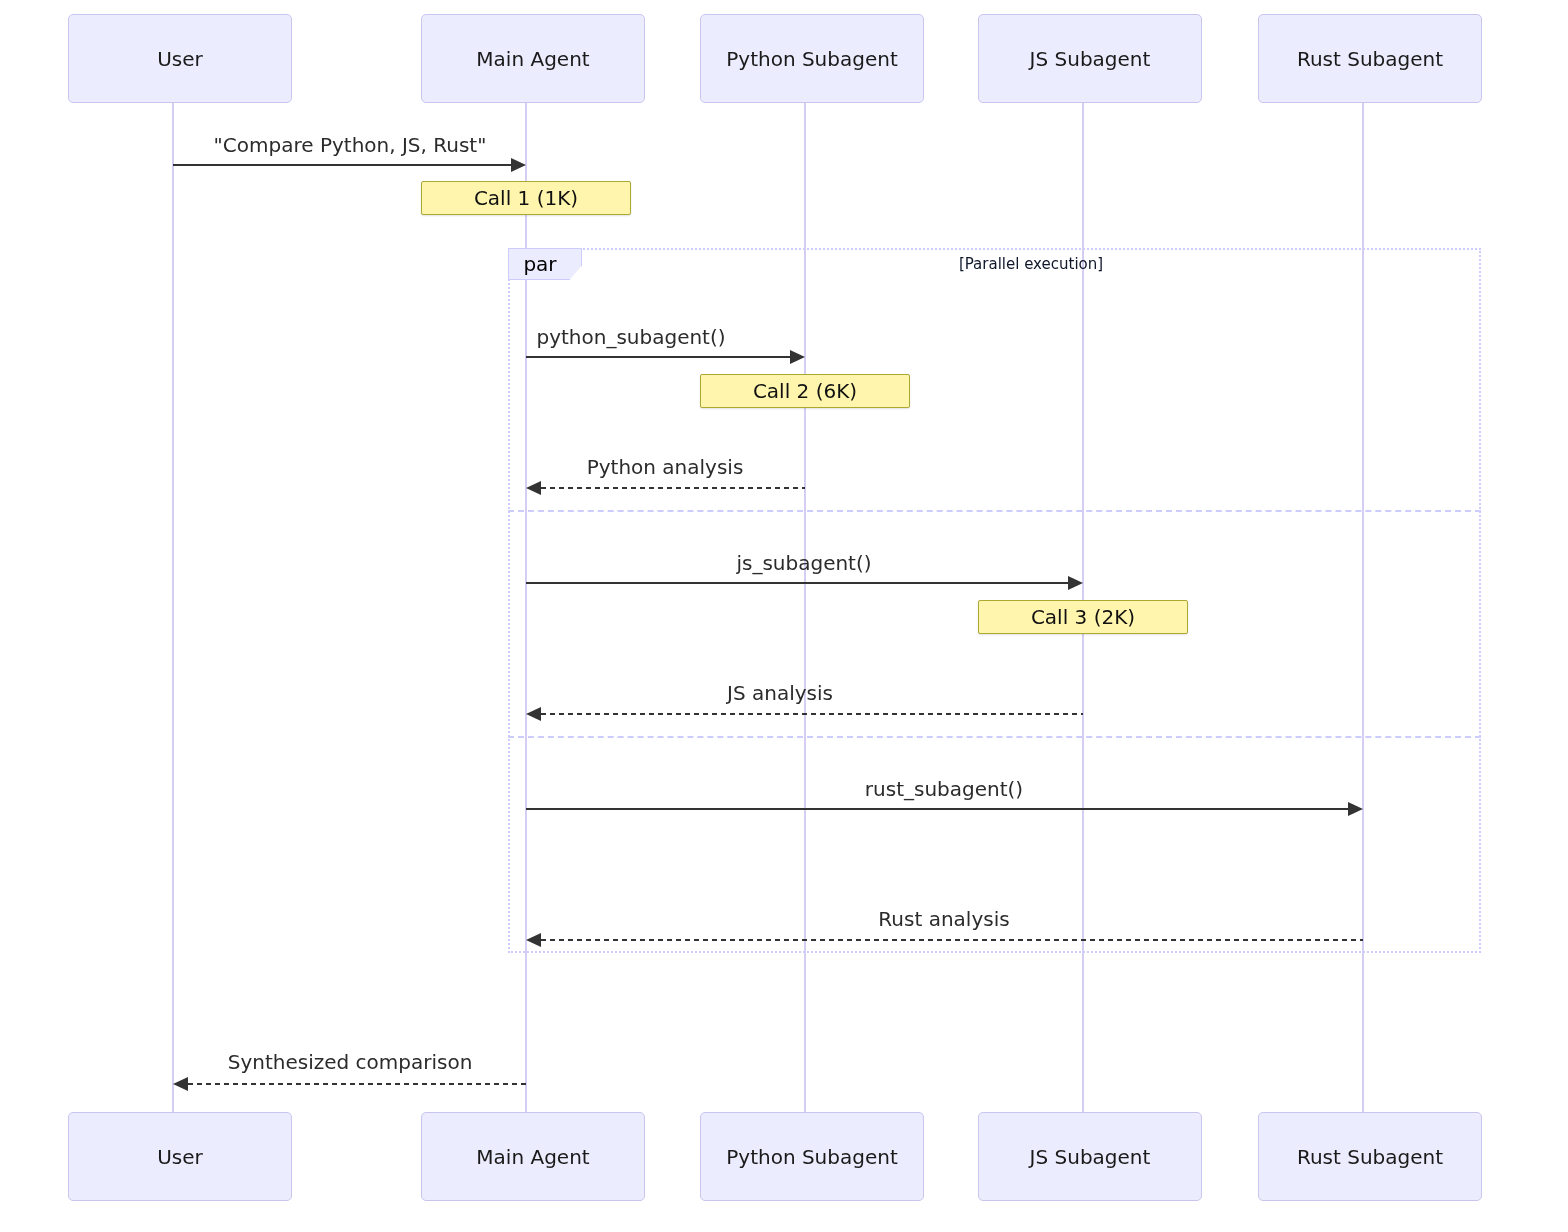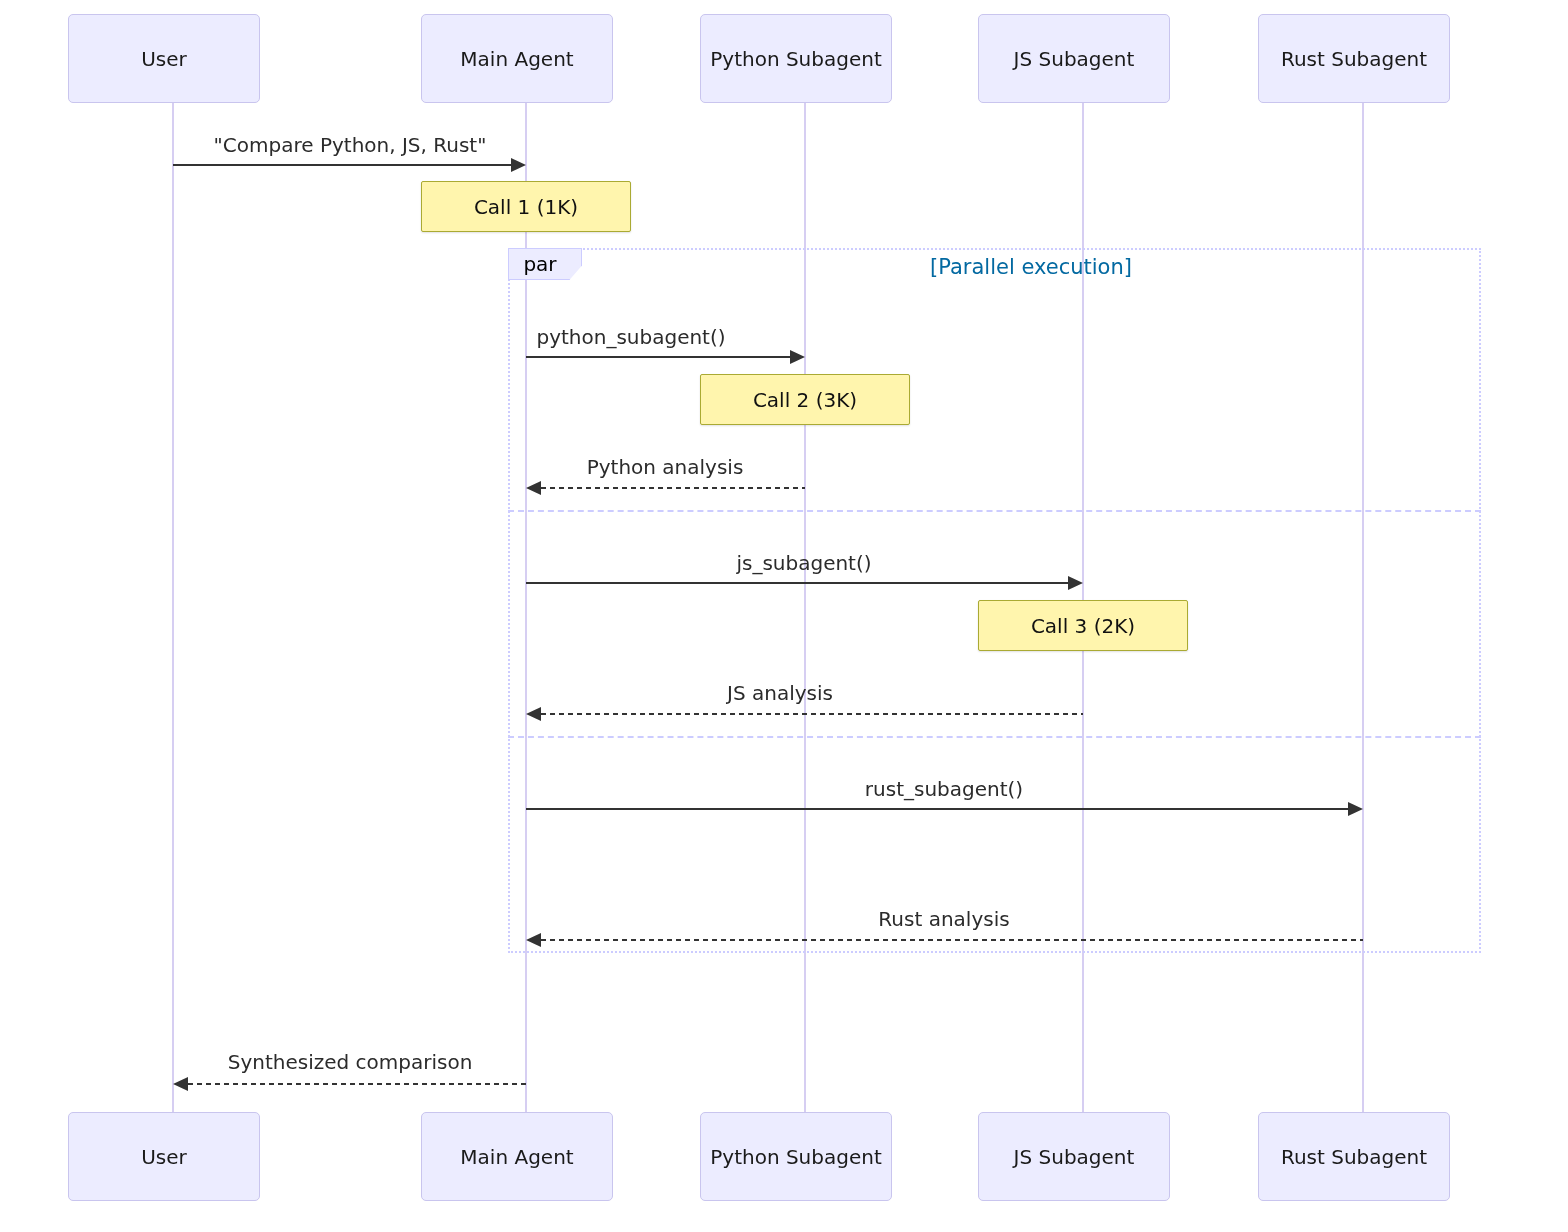--- a/index.html
+++ b/index.html
@@ -18,42 +18,42 @@
   .canvas {
     position: relative;
     width: 1568px;
     height: 1232px;
     background: #ffffff;
     font-family: "DejaVu Sans", "Liberation Sans", sans-serif;
     overflow: hidden;
   }
   .actor {
     position: absolute;
-    width: 192px;
+    width: 224px;
     height: 89px;
     background: var(--actor-fill);
     border: 1px solid var(--actor-border);
     border-radius: 5px;
     display: flex;
     align-items: center;
     justify-content: center;
     font-size: 20px;
     color: var(--text-color);
   }
   .lifeline {
     position: absolute;
     top: 103px;
     height: 1009px;
     width: 2px;
     background: var(--lifeline-color);
   }
   .note {
     position: absolute;
     width: 210px;
-    height: 51px;
+    height: 34px;
     background: var(--note-fill);
     border: 1px solid var(--note-border);
     border-radius: 2px;
     display: flex;
     align-items: center;
     justify-content: center;
     font-size: 20px;
     color: #111111;
     box-shadow: 0 1px 2px rgba(0,0,0,0.12);
   }
@@ -98,22 +98,22 @@
     align-items: center;
     justify-content: center;
     padding-right: 10px;
     font-size: 20px;
     color: #000000;
   }
   .par-condition {
     position: absolute;
     transform: translateX(-50%);
     white-space: nowrap;
-    font-size: 21px;
-    color: #0369a1;
+    font-size: 15px;
+    color: #0f172a;
   }
   .par-divider {
     position: absolute;
     left: 508px;
     width: 973px;
     height: 0;
     border-top: 2px dashed var(--frame-border);
   }
 </style>
 </head>
@@ -154,21 +154,21 @@
   <div class="par-frame"></div>
   <div class="par-label">
       <span>par</span>
     </div>
   <div class="par-condition" style="left:1031px; top:255px">[Parallel execution]</div>
 
   <div class="msg-label" style="left:631px; top:325px">python_subagent()</div>
   <div class="msg-line" style="left:526px; top:356px; width:266px"></div>
   <div class="arrowhead right" style="left:790px; top:350px"></div>
   <div class="note" style="left:700px; top:374px">
-      <span>Call 2 (3K)</span>
+      <span>Call 2 (6K)</span>
     </div>
   <div class="msg-label" style="left:665px; top:455px">Python analysis</div>
   <div class="msg-line dashed" style="left:541px; top:487px; width:264px"></div>
   <div class="arrowhead left" style="left:526px; top:481px"></div>
   <div class="par-divider" style="top:510px"></div>
 
   <div class="msg-label" style="left:804px; top:551px">js_subagent()</div>
   <div class="msg-line" style="left:526px; top:582px; width:544px"></div>
   <div class="arrowhead right" style="left:1068px; top:576px"></div>
   <div class="note" style="left:978px; top:600px">

